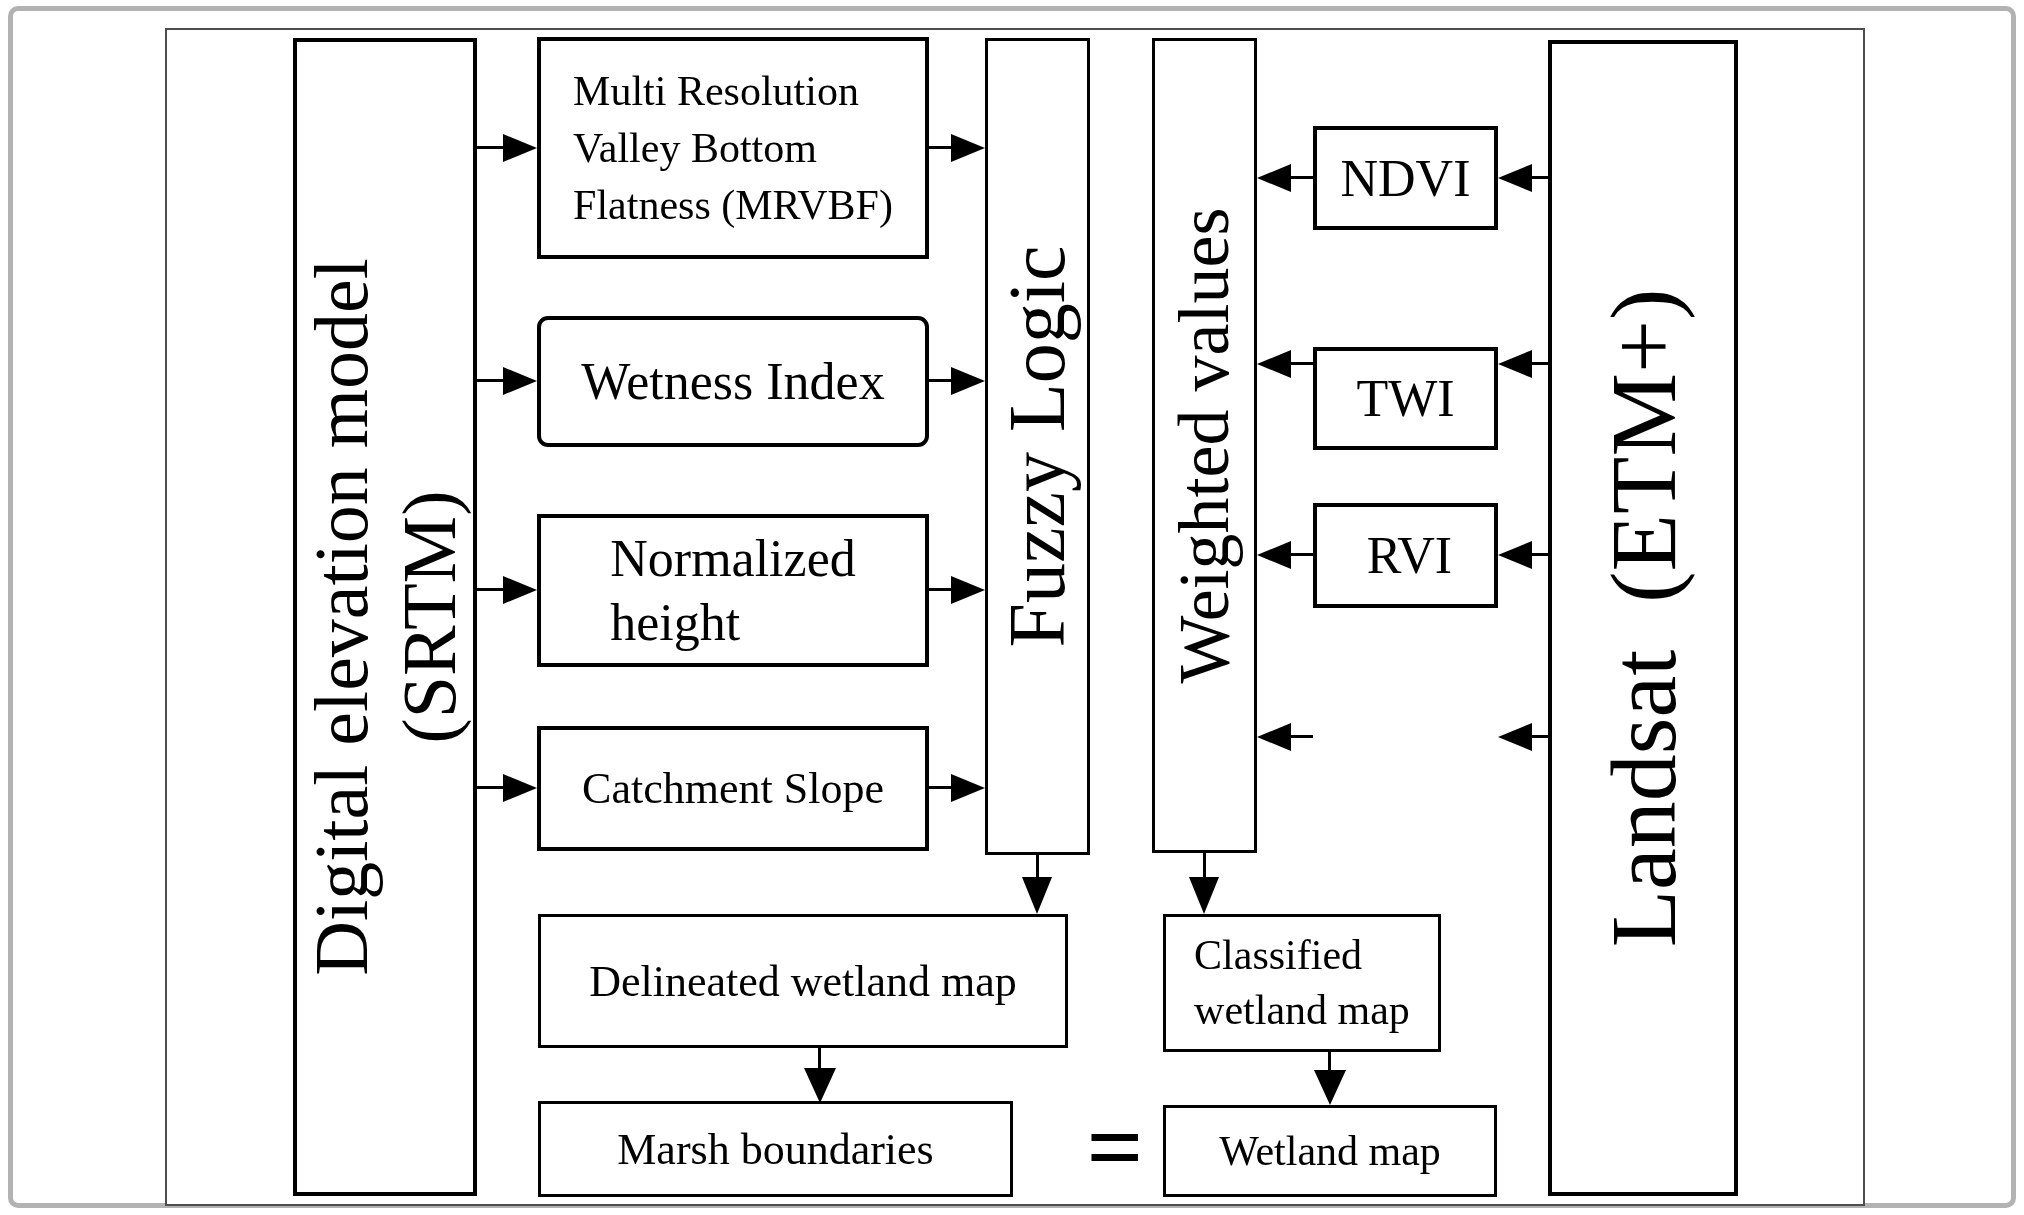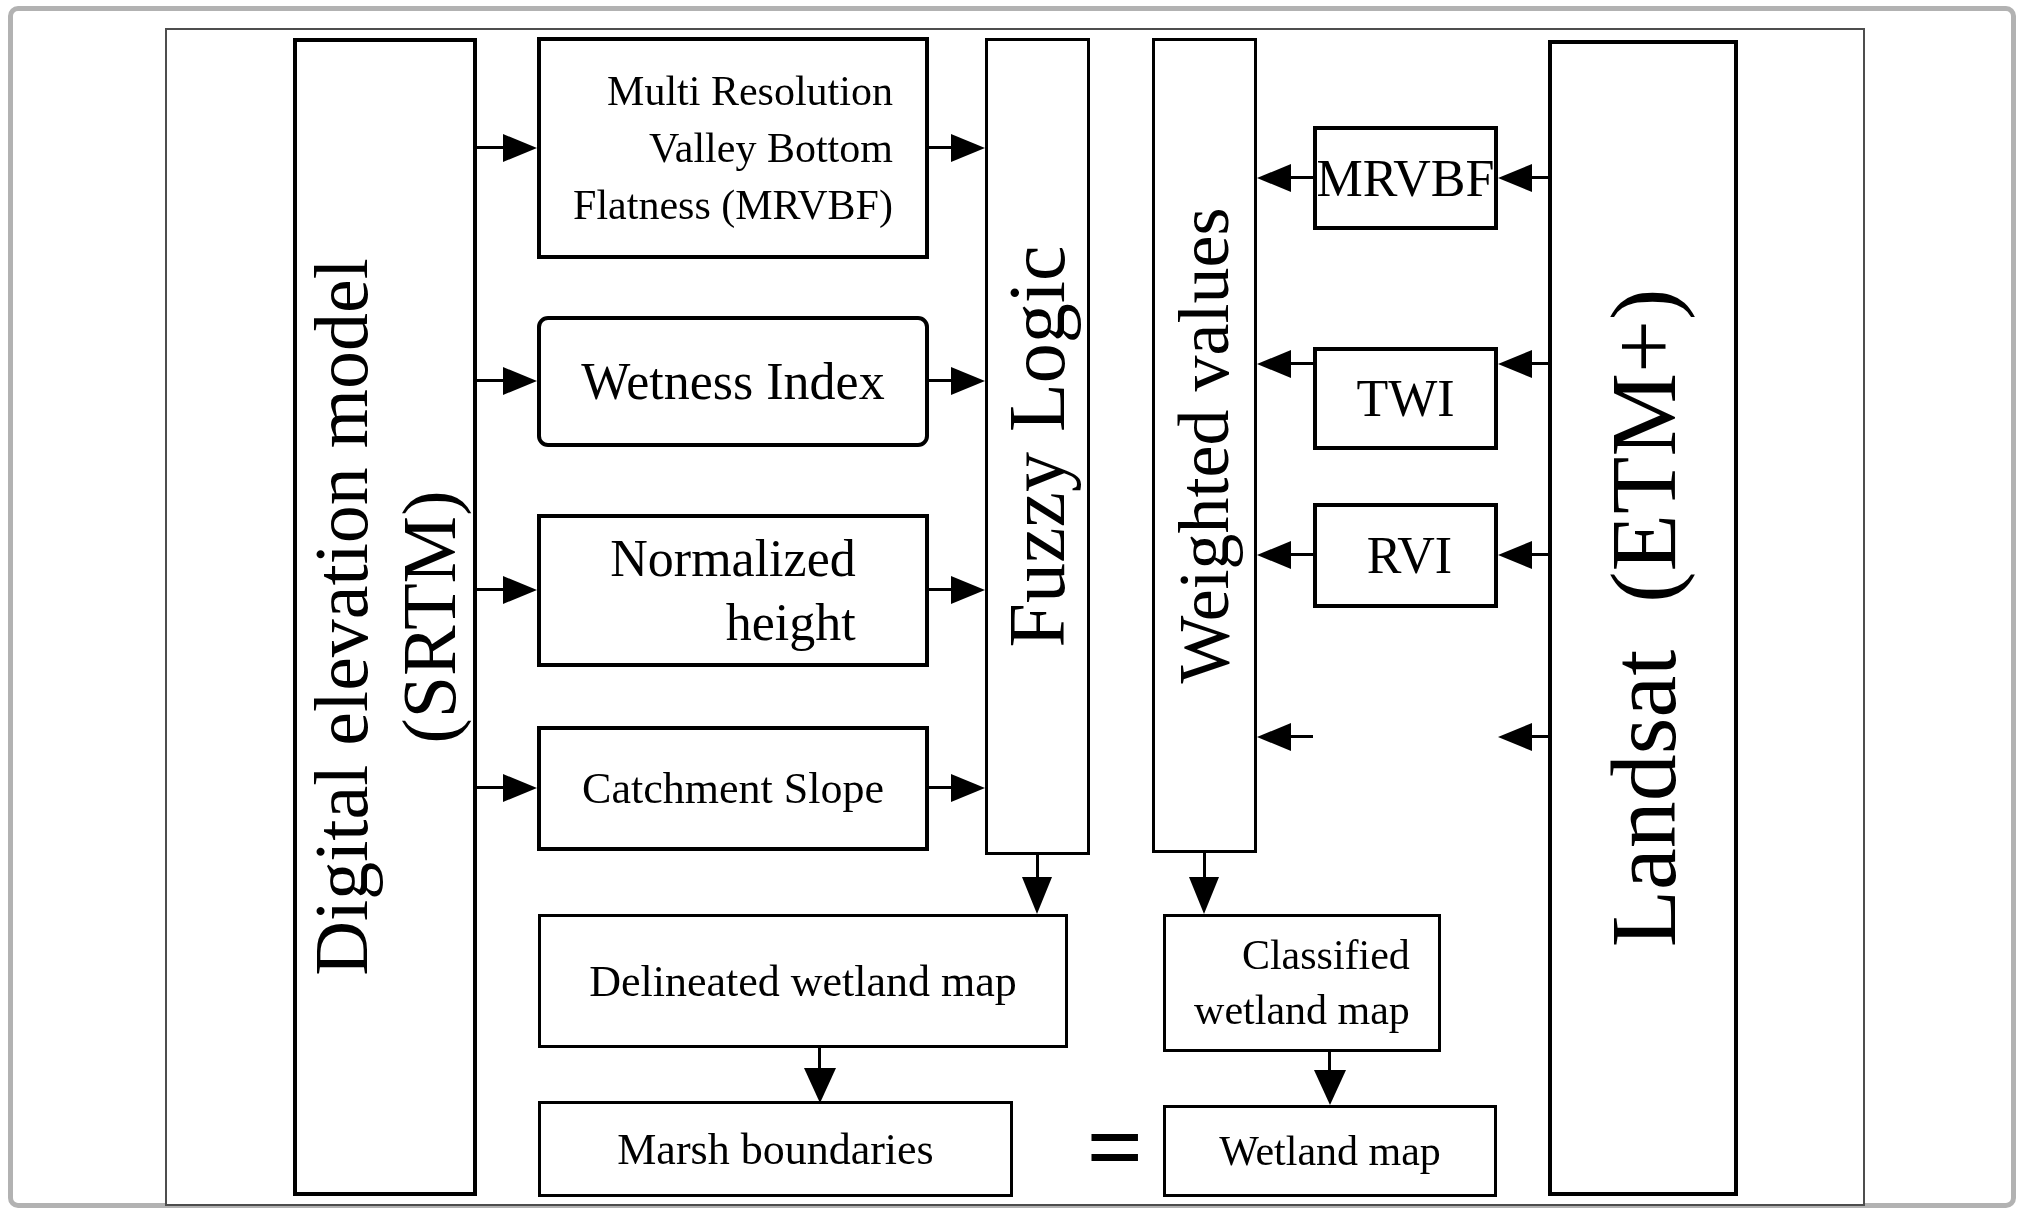--- a/index.html
+++ b/index.html
@@ -5,21 +5,21 @@
   html,body{margin:0;padding:0;background:#ffffff;}
   .canvas{position:relative;width:2024px;height:1215px;background:#ffffff;overflow:hidden;
           font-family:"Liberation Serif","DejaVu Serif",serif;color:#000;}
   .outer-frame{position:absolute;left:8px;top:6px;width:2008px;height:1202px;
                border:5px solid #b2b2b2;border-radius:10px;box-sizing:border-box;}
   .inner-rect{position:absolute;left:165px;top:28px;width:1700px;height:1178px;
               border:2px solid #4d4d4d;box-sizing:border-box;background:#ffffff;}
   .box{position:absolute;box-sizing:border-box;background:#ffffff;border:3px solid #000;
        display:flex;align-items:center;justify-content:center;text-align:center;}
   .b4{border-width:4px;}
-  .label{white-space:pre;text-align:right;}
+  .label{white-space:pre;text-align:left;}
   .vlabel{white-space:pre;text-align:center;transform:rotate(-90deg);}
   .hstem{position:absolute;height:3px;background:#000;}
   .vstem{position:absolute;width:3px;background:#000;}
   .head-r{position:absolute;width:0;height:0;border-top:14px solid transparent;
           border-bottom:14px solid transparent;border-left:34px solid #000;}
   .head-l{position:absolute;width:0;height:0;border-top:14px solid transparent;
           border-bottom:14px solid transparent;border-right:34px solid #000;}
   .head-d{position:absolute;width:0;height:0;border-left:15px solid transparent;
           border-right:15px solid transparent;border-top:37px solid #000;}
   .head-d.sm{border-left-width:16px;border-right-width:16px;border-top-width:35px;}
@@ -65,21 +65,21 @@
   <div class="box b4" style="left:537px;top:514px;width:392px;height:153px;">
     <div class="label" style="font-size:52px;line-height:64px;">Normalized
 height</div>
   </div>
 
   <div class="box b4" style="left:537px;top:726px;width:392px;height:125px;">
     <div class="label" style="font-size:44px;">Catchment Slope</div>
   </div>
 
   <div class="box b4" style="left:1313px;top:126px;width:185px;height:104px;">
-    <div class="label" style="font-size:52px;">MRVBF</div>
+    <div class="label" style="font-size:52px;">NDVI</div>
   </div>
 
   <div class="box b4" style="left:1313px;top:313px;width:185px;height:103px;margin-top:34px;">
     <div class="label" style="font-size:52px;">TWI</div>
   </div>
 
   <div class="box b4" style="left:1313px;top:503px;width:185px;height:105px;padding-left:8px;">
     <div class="label" style="font-size:52px;">RVI</div>
   </div>
 

